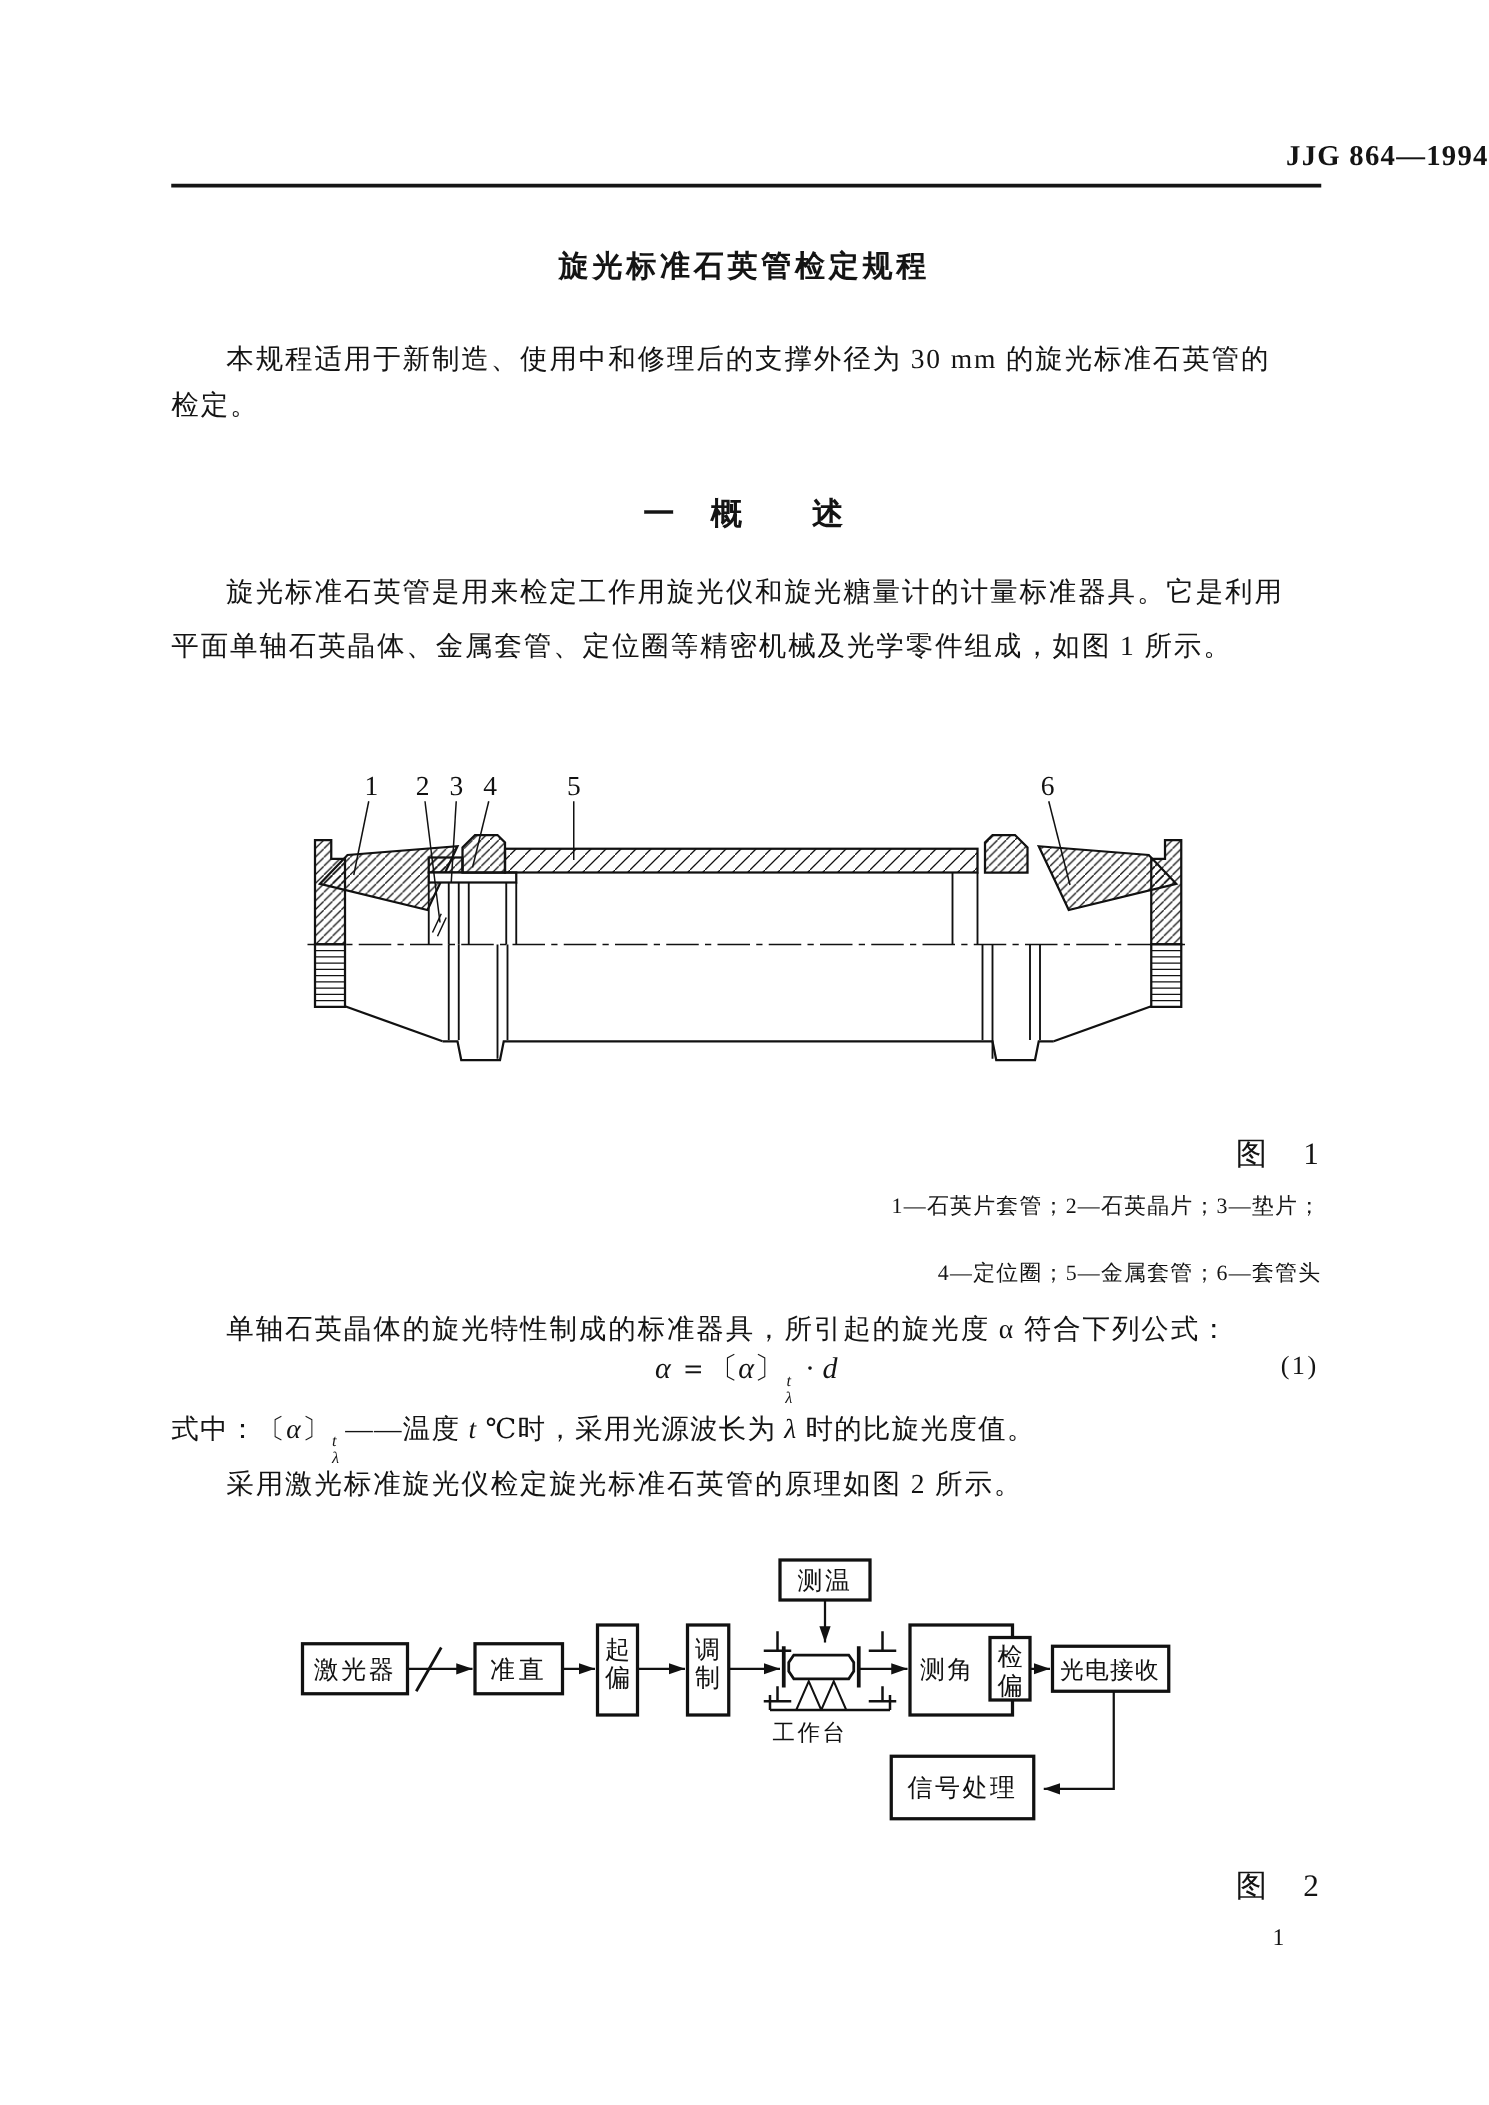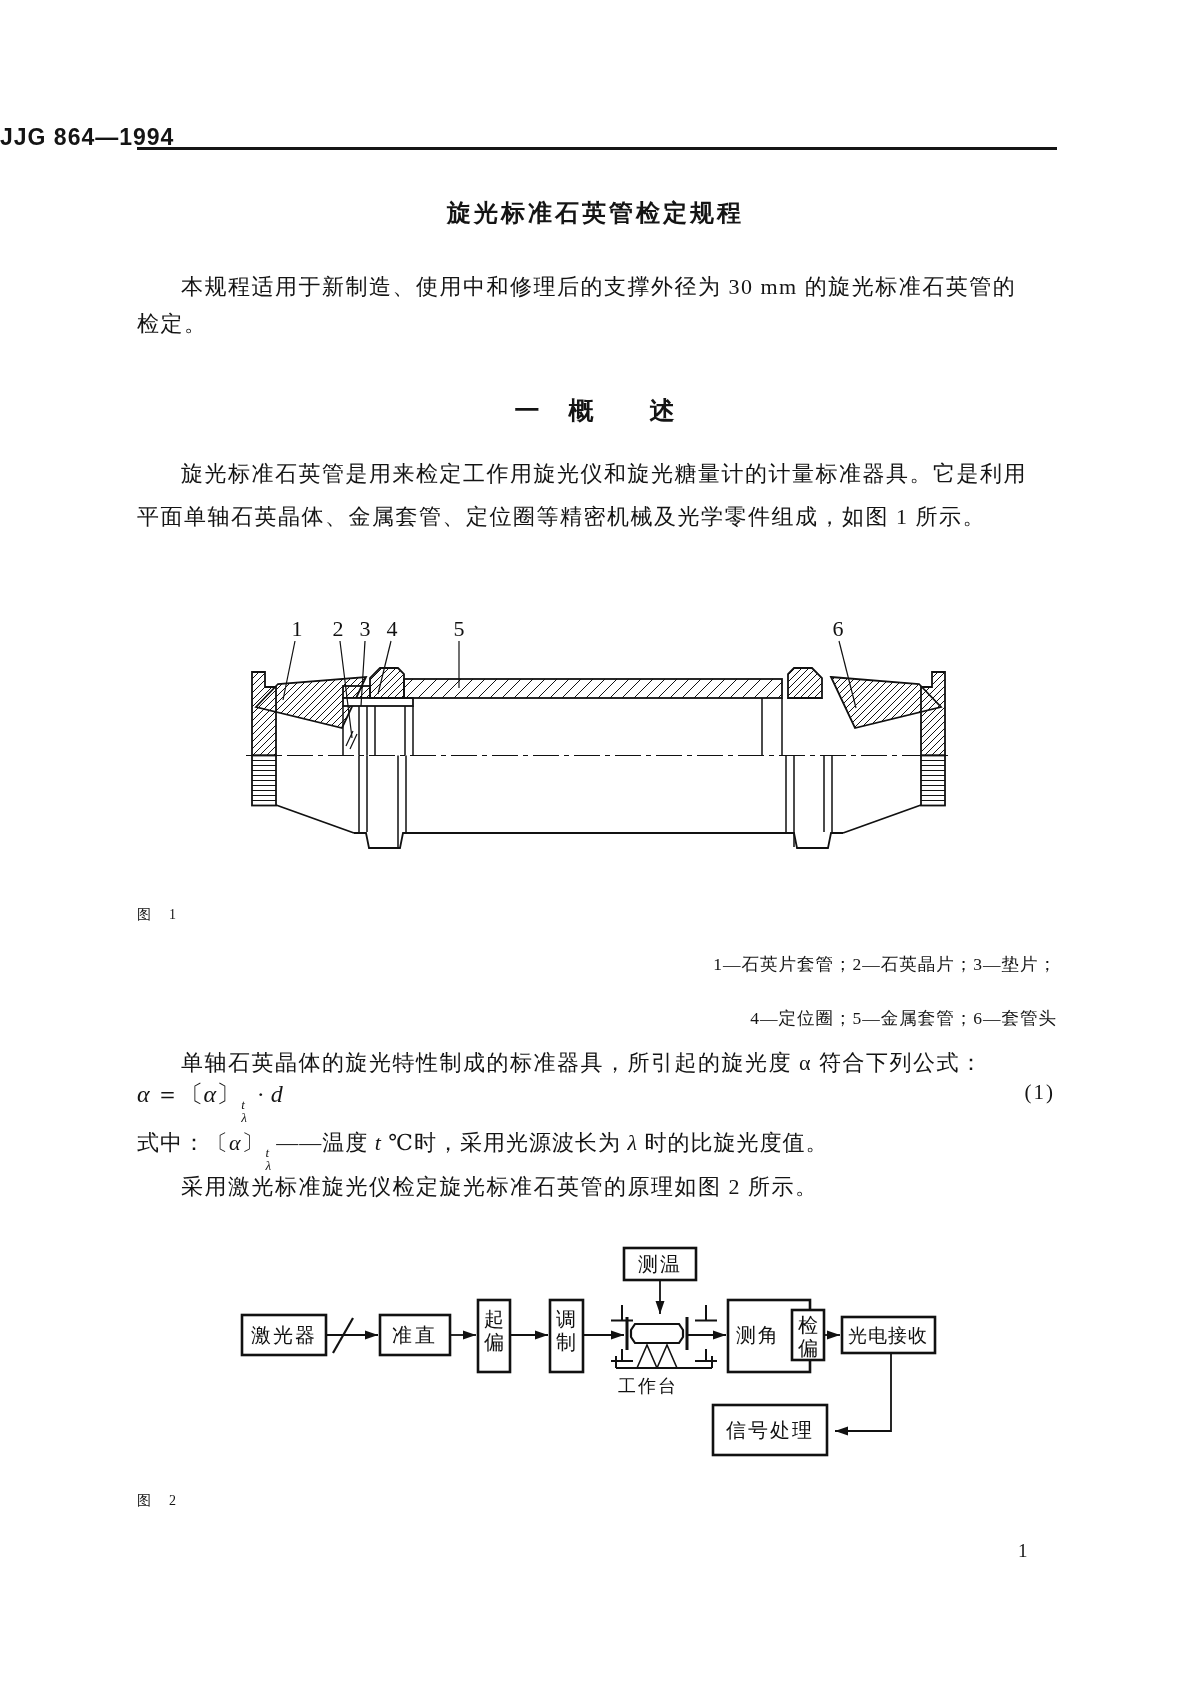--- a/index.html
+++ b/index.html
@@ -2,45 +2,45 @@
 <html><head>
 <meta charset="utf-8">
 <style>
   html,body{margin:0;padding:0;background:#ffffff;}
   #page{
     position:relative;width:1191px;height:1684px;background:#fff;overflow:hidden;
     font-family:"Liberation Serif","DejaVu Serif",serif;color:#141414;
   }
   .abs{position:absolute;}
   .doc-header{
-    left:0;top:124px;width:1191px;text-align:left;
+    left:0;top:112px;width:1191px;text-align:right;
     font-weight:bold;font-size:23px;letter-spacing:1px;
-    font-family:Liberation Sans, sans-serif;
+    font-family:Liberation Serif, serif;
   }
   .rule{left:137px;top:147px;width:920px;height:3px;background:#151515;}
   .doc-title{
     left:0;top:197px;width:1191px;text-align:center;font-weight:bold;font-size:24px;
     letter-spacing:3px;font-family:"Liberation Sans","DejaVu Sans",sans-serif;
   }
   .bodyline{
     left:137px;width:920px;font-size:22px;letter-spacing:1.5px;line-height:30px;
     white-space:nowrap;
   }
   .indent{text-indent:2em;}
   .sec-heading{
     left:0;top:394px;width:1191px;text-align:center;font-weight:bold;font-size:25px;
     font-family:"Liberation Sans","DejaVu Sans",sans-serif;letter-spacing:2px;
   }
   .fig-caption{
-    left:137px;width:920px;text-align:left;font-size:14px;letter-spacing:2px;
+    left:137px;width:920px;text-align:right;font-size:25px;letter-spacing:2px;
   }
   .fig-legend{
     left:137px;width:920px;text-align:right;font-size:17.5px;letter-spacing:1px;
   }
-  .formula-row{left:137px;top:1078px;width:920px;height:36px;font-size:24px;}
+  .formula-row{left:137px;top:1078px;width:920px;height:36px;text-align:center;font-size:24px;}
   .formula-row .fnum{position:absolute;right:2px;top:2px;font-size:21px;letter-spacing:2px;}
   .it{font-style:italic;font-family:"Liberation Serif","DejaVu Serif",serif;}
   .supsub{
     display:inline-flex;flex-direction:column;vertical-align:-0.5em;
     font-size:13px;line-height:1.05;font-style:italic;margin-left:1px;margin-right:4px;
   }
   .explain-line{left:137px;top:1128px;width:960px;font-size:22px;letter-spacing:1px;white-space:nowrap;}
   .method-line{left:137px;top:1172px;width:920px;font-size:22px;letter-spacing:1.5px;text-indent:2em;white-space:nowrap;}
   .pagenum{left:1018px;top:1540px;font-size:19px;}
   svg text{font-family:"Liberation Serif","DejaVu Serif",serif;fill:#111;}

